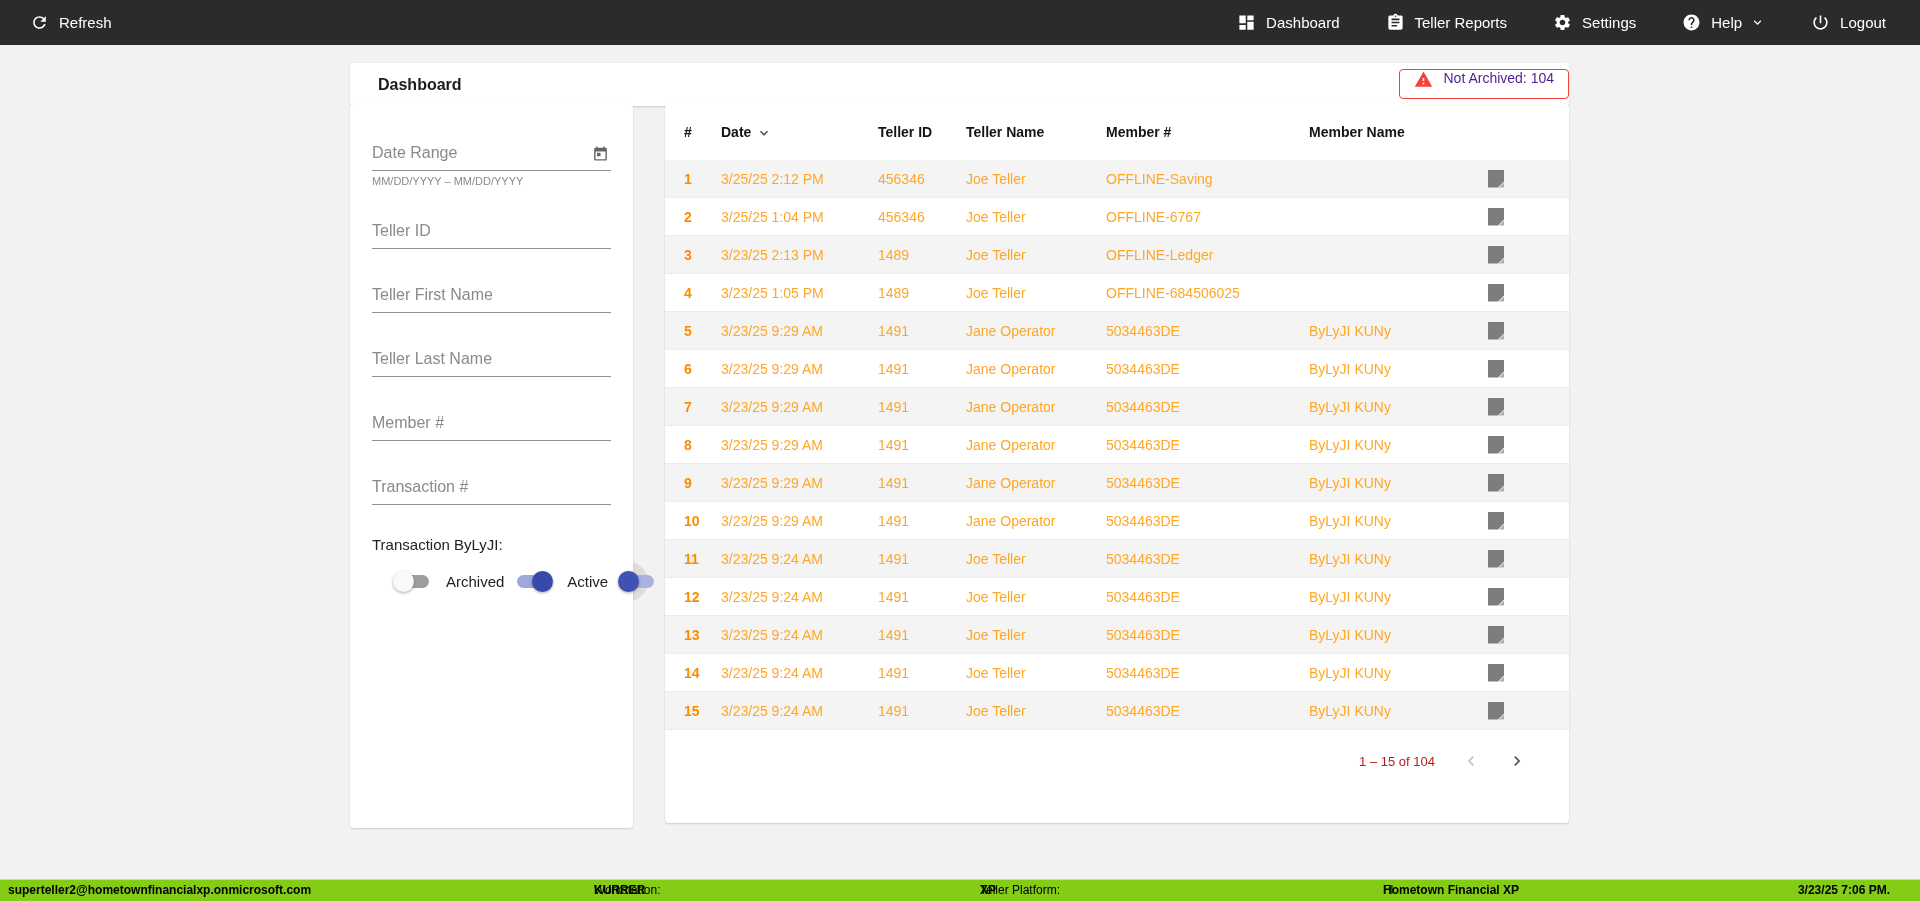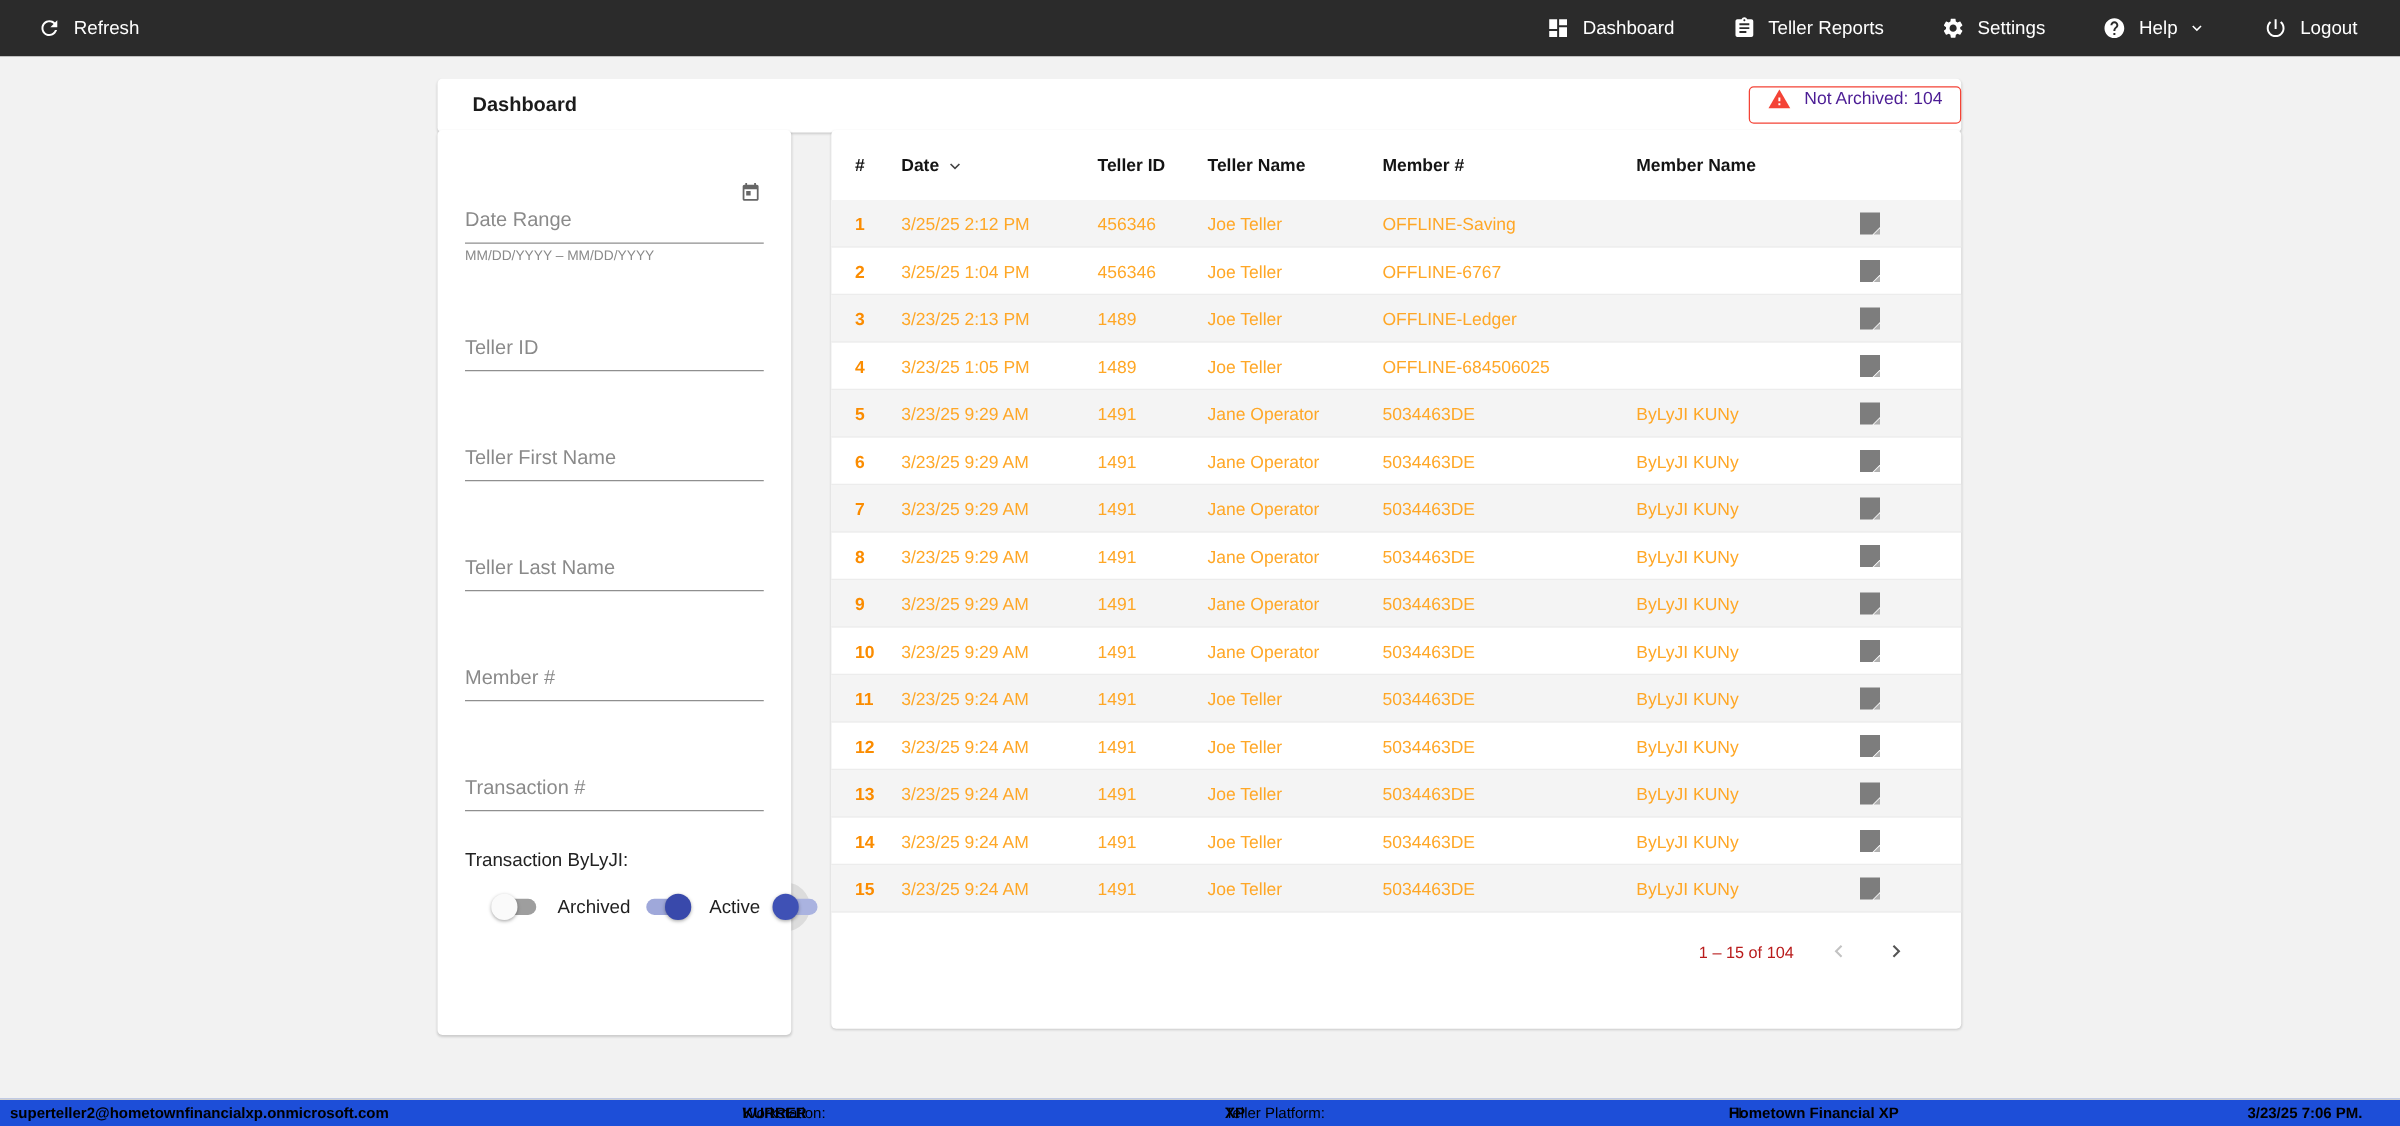--- a/index.html
+++ b/index.html
@@ -36,21 +36,21 @@
 
   
   .sidebar {
     position:absolute; left:350px; top:104px; width:283px; height:724px;
     background:#fff; border-radius:4px; box-shadow:0 1px 2px rgba(0,0,0,.16);
     padding:34px 22px 0 22px;
   }
   .field { position:relative; margin-bottom:31px; }
   .field input {
     width:100%; border:none; border-bottom:1px solid #8f8f8f; background:transparent;
-    font-size:16px; color:#333; padding:6px 0 8px; outline:none; font-family:inherit;margin-top:24px;
+    font-size:16px; color:#333; padding:6px 0 8px; outline:none; font-family:inherit;
   }
   .field input::placeholder { color:#8a8a8a; opacity:1; }
   .date-field { margin-bottom:14px; }
   .cal-icon { position:absolute; right:2px; top:7px; cursor:pointer; }
   .cal-icon svg { width:17px; height:17px; fill:#666; display:block; }
   .hint { font-size:11px; color:#8a8a8a; margin:-10px 0 29px 0; }
 
   .status-label { font-size:15px; color:#222; margin:11px 0 18px 0; }
   .toggles { display:flex; flex-direction:row; gap:13px; margin-left:24px; }
   .toggle-row { display:flex; align-items:center; gap:17px; height:21px; }
@@ -102,21 +102,21 @@
     font-size:13px; color:#b91c1c;justify-content:flex-end;
   }
   .pg-chevron { cursor:pointer; }
   .pg-chevron svg { width:20px; height:20px; display:block; }
   .pg-prev svg { fill:#c3c3c3; }
   .pg-next svg { fill:#555; }
 
   
   .statusbar {
     position:absolute; left:0; top:879px; width:1920px; height:22px;
-    background:#1d4ed8; border-top:1px solid #cfcfcf; font-size:12px; color:#000;
+    background:#84cc16; border-top:1px solid #cfcfcf; font-size:12px; color:#000;
   }
   .statusbar span { position:absolute; line-height:21px; white-space:nowrap; }
   .sb-user { left:8px; font-weight:bold; }
   .sb-workstation { left:594px; }
   .sb-platform { left:980px; }
   .sb-fi { left:1383px; }
   .sb-time { right:30px; font-weight:bold; }
   .sb-strong { font-weight:bold; position:static !important; }
 </style>
 </head>

